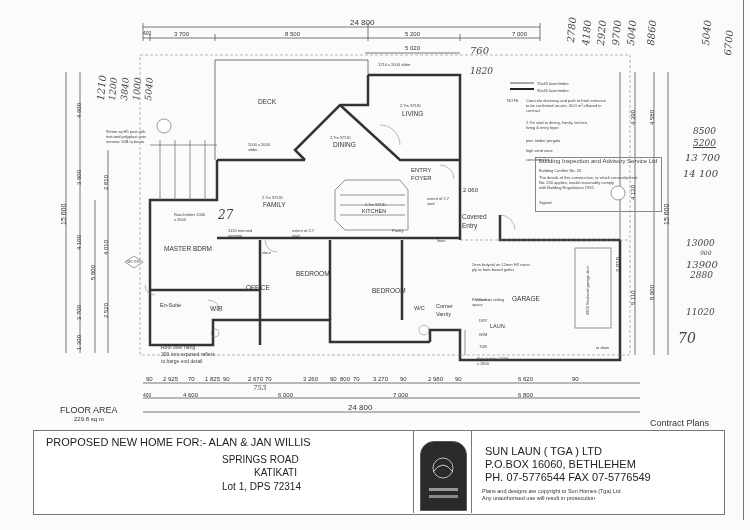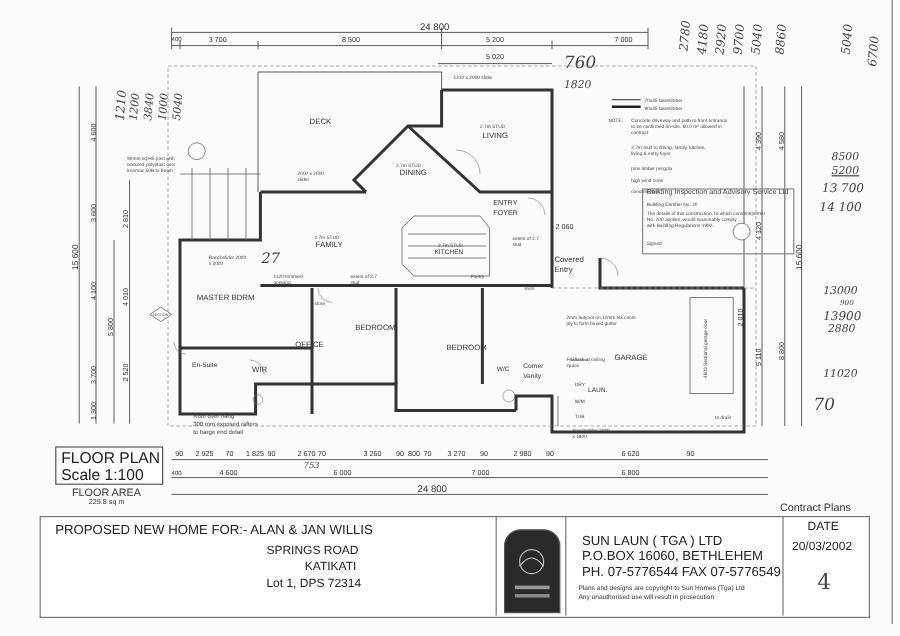--- a/index.html
+++ b/index.html
@@ -258,30 +258,26 @@
   <div class="hand" style="left:693px;top:138px;font-size:9px;text-decoration:underline;">5200</div>
   <div class="hand" style="left:685px;top:152px;font-size:10px;">13 700</div>
   <div class="hand" style="left:683px;top:168px;font-size:10px;">14 100</div>
 
   <div class="hand" style="left:686px;top:238px;font-size:9px;">13000</div>
   <div class="hand" style="left:700px;top:249px;font-size:6px;">900</div>
   <div class="hand" style="left:686px;top:259px;font-size:10px;">13900</div>
   <div class="hand" style="left:690px;top:270px;font-size:9px;">2880</div>
   <div class="hand" style="left:686px;top:281px;font-size:9px;margin-top:26px;">11020</div>
 
-  <div class="hand" style="left:470px;top:45px;font-size:14px;">760</div>
+  <div class="hand" style="left:470px;top:45px;font-size:10px;">760</div>
   <div class="hand" style="left:470px;top:66px;font-size:9px;">1820</div>
   <div class="hand" style="left:218px;top:208px;font-size:12px;">27</div>
   <div class="hand" style="left:253px;top:384px;font-size:7px;">753</div>
   <div class="hand" style="left:678px;top:330px;font-size:14px;">70</div>
 
-  <div class="fp-box">
-    <div class="fp-title">FLOOR PLAN</div>
-    <div class="fp-scale">Scale 1:100</div>
-  </div>
   <div class="farea">FLOOR AREA</div>
   <div class="farea2">229.8 sq m</div>
 
   <div class="abs" style="left:650px;top:418px;font-size:9px;color:#333;">Contract Plans</div>
 
   <div class="titlebox"></div>
   <div class="tb-divider"></div>
   <div class="tb-divider2"></div>
   <div class="abs" style="left:46px;top:436px;font-size:11px;color:#222;">PROPOSED NEW HOME FOR:- ALAN &amp; JAN WILLIS</div>
   <div class="abs" style="left:222px;top:454px;font-size:10px;color:#222;">SPRINGS ROAD</div>
@@ -300,20 +296,15 @@
   <div class="tb-company">
     <div>SUN LAUN ( TGA ) LTD</div>
     <div>P.O.BOX 16060, BETHLEHEM</div>
     <div>PH. 07-5776544  FAX 07-5776549</div>
   </div>
   <div class="tb-copy">
     <div>Plans and designs are copyright to Sun Homes (Tga) Ltd</div>
     <div>Any unauthorised use will result in prosecution</div>
   </div>
 
-  <div class="tb-datebox">
-    <div class="abs" style="left:20px;top:4px;font-size:10px;color:#222;">DATE</div>
-    <div class="abs" style="left:7px;top:20px;font-size:10px;color:#222;">20/03/2002</div>
-    <div class="hand" style="left:28px;top:45px;font-size:18px;font-style:normal;">4</div>
-  </div>
 
   <div class="abs" style="left:743px;top:0;width:1px;height:520px;background:#777;"></div>
 </div>
 
 </body></html>

